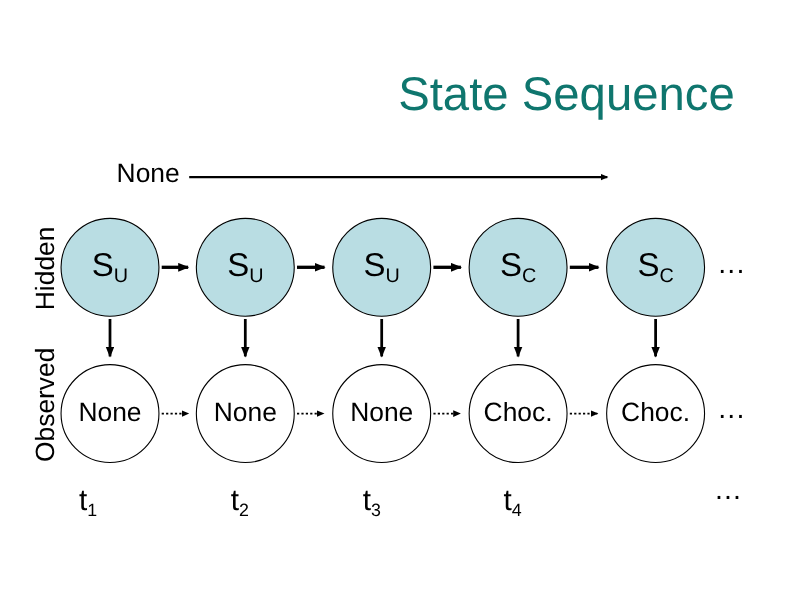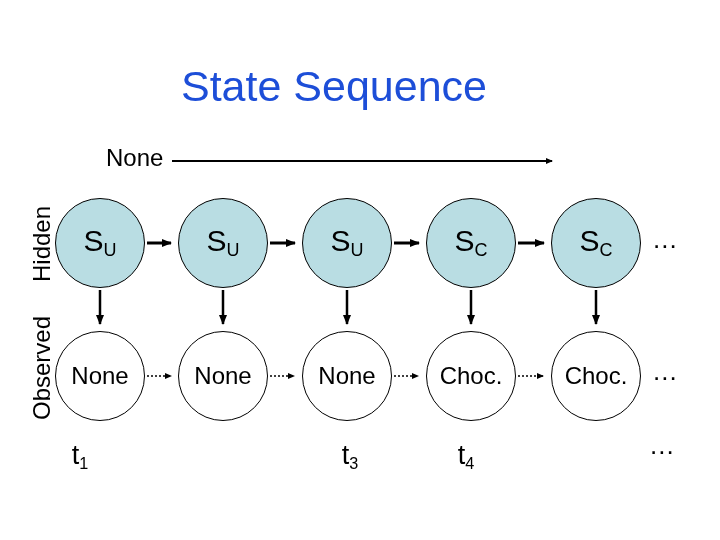--- a/index.html
+++ b/index.html
@@ -9,24 +9,24 @@
     width: 720px;
     height: 540px;
     background: #ffffff;
     overflow: hidden;
     color: #000;
   }
   .title {
     position: absolute;
     left: 0; top: 62px;
     width: 668px;
-    text-align: center;
+    text-align: right;
     font-size: 43px;
     letter-spacing: 0px;
-    color: #1d4ed8;
+    color: #0f766e;
   }
   .time-label {
     position: absolute;
     left: 106px; top: 144px;
     font-size: 24px;
   }
   .row-label {
     position: absolute;
     font-size: 24px;
     text-align: center;
@@ -130,20 +130,21 @@
     <span class="node-label">None</span>
   </div>
   <div class="node" style="left:426px; top:331px;">
     <span class="node-label">Choc.</span>
   </div>
   <div class="node" style="left:551px; top:331px;">
     <span class="node-label">Choc.</span>
   </div>
 
   <div class="time-tick" style="left:40px;"><span>t</span><span class="sub">1</span></div>
-  <div class="time-tick" style="left:310px;"><span>t</span><span class="sub">3</span></div>
+  <div class="time-tick" style="left:178px;"><span>t</span><span class="sub">2</span></div>
+  <div class="time-tick" style="left:298px;"><span>t</span><span class="sub">3</span></div>
   <div class="time-tick" style="left:426px;"><span>t</span><span class="sub">4</span></div>
 
   <div class="ellipsis" style="left:653px; top:224px;">...</div>
   <div class="ellipsis" style="left:653px; top:356px;">...</div>
   <div class="ellipsis" style="left:650px; top:430px;">...</div>
 
 </div>
 
 </body></html>

